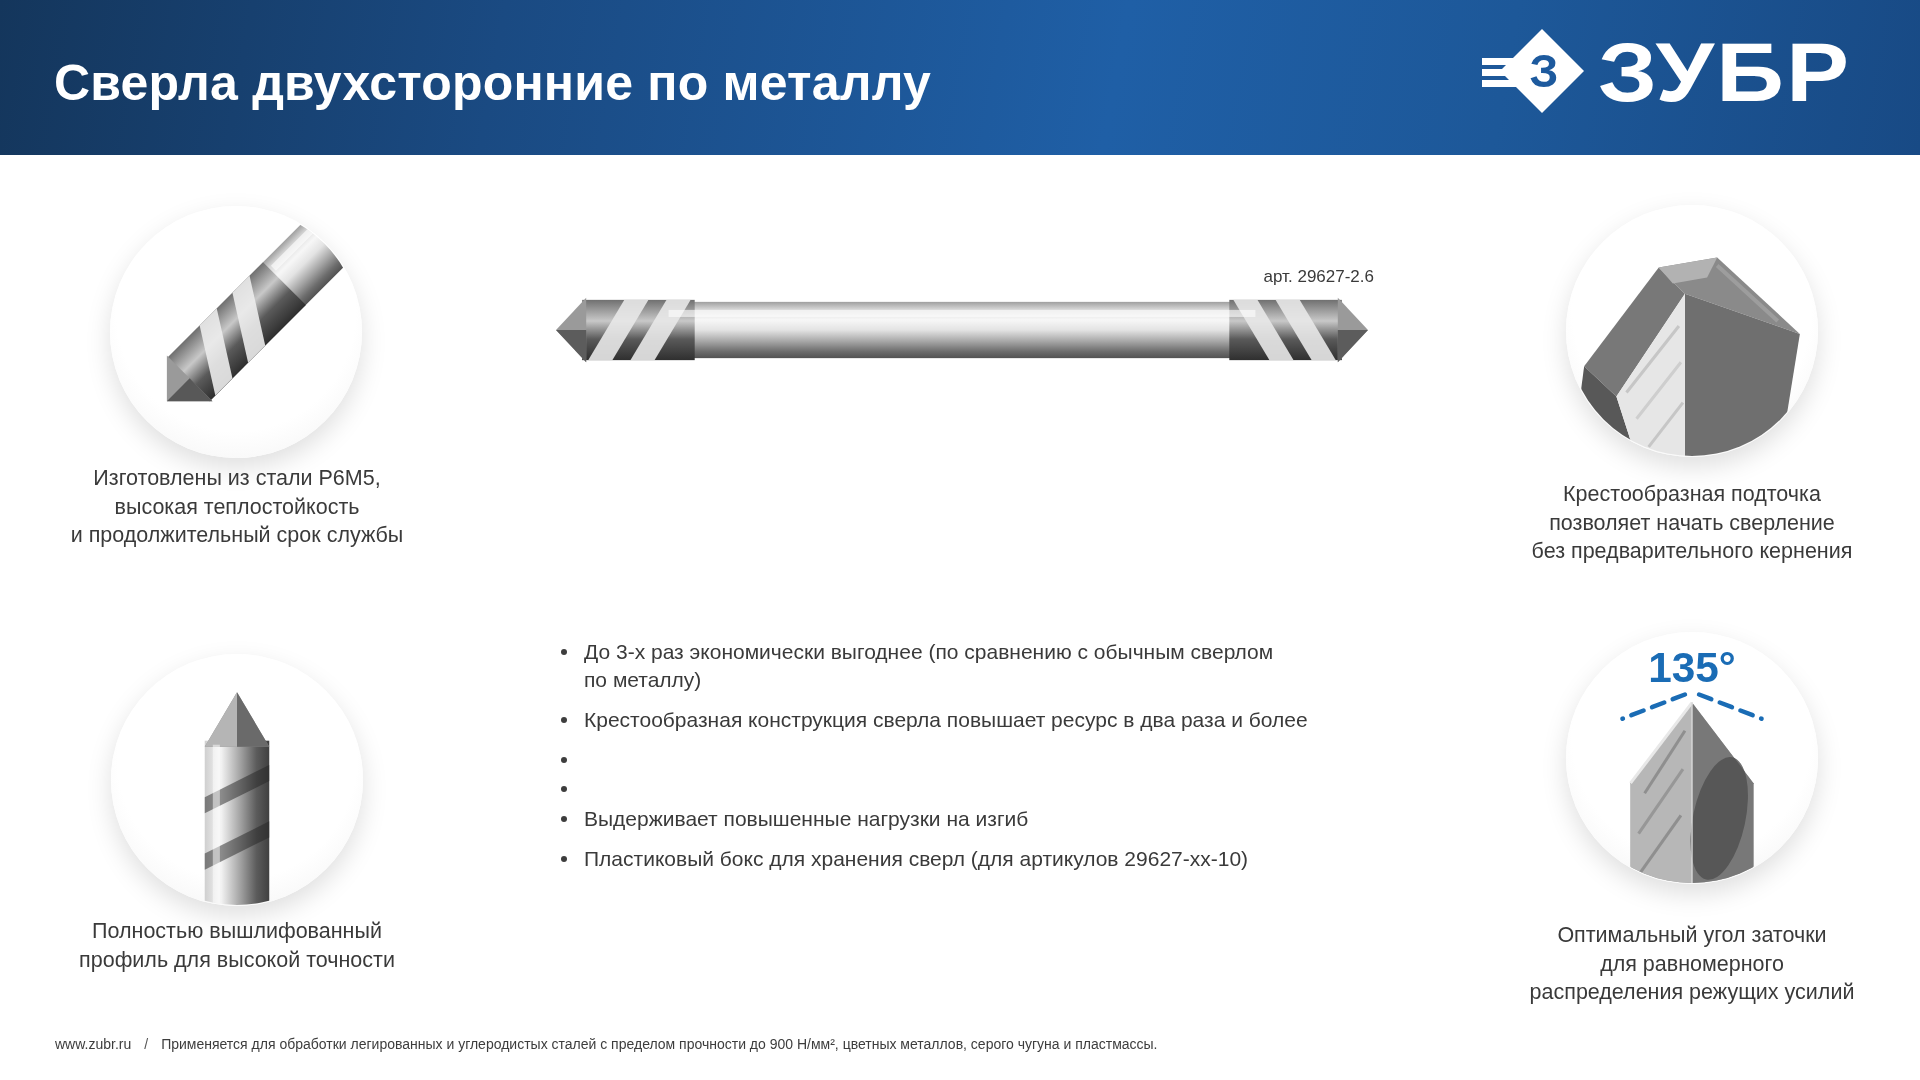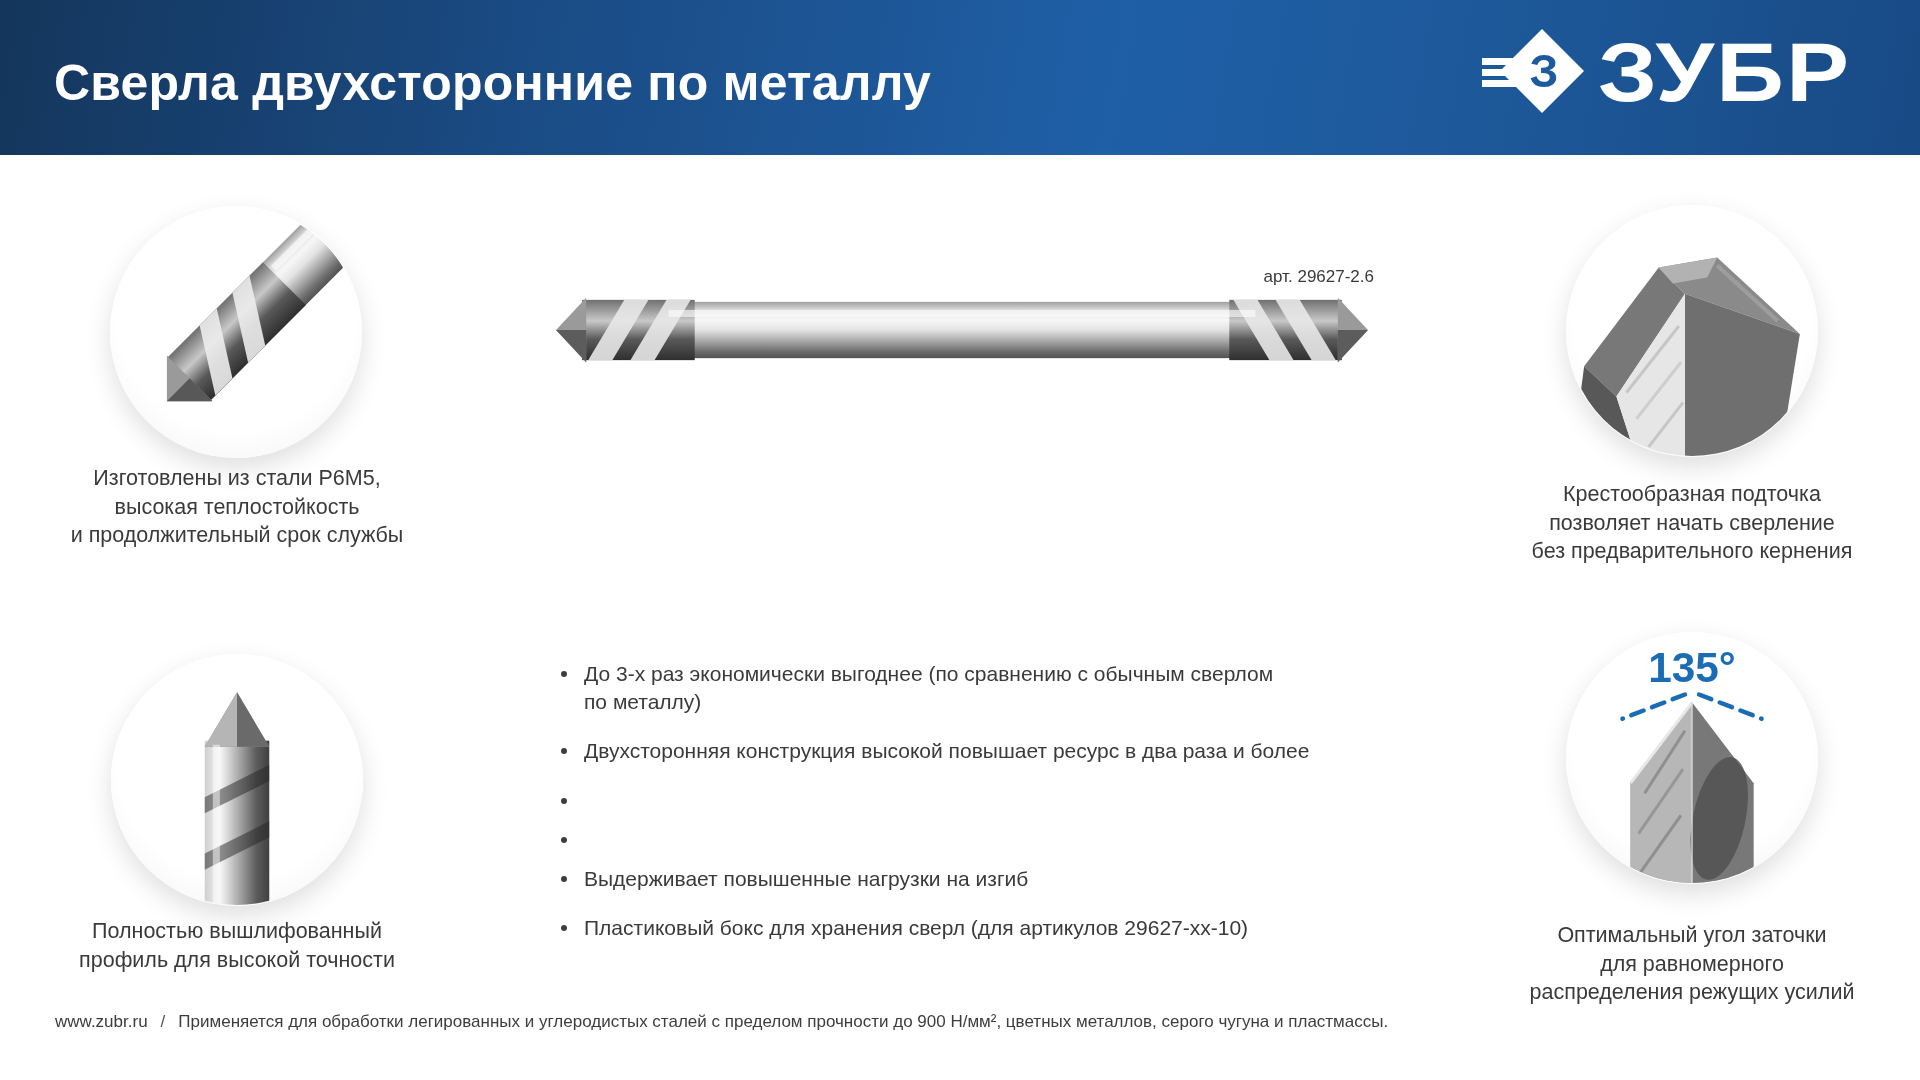--- a/index.html
+++ b/index.html
@@ -55,33 +55,33 @@
 
   
   .hero-art {
     position: absolute; left: 1090px; top: 267px; width: 284px;
     text-align: right; font-size: 17px; color: #3a3a3a;
   }
   .hero-drill { position: absolute; left: 550px; top: 284px; }
 
   
   .features { position: absolute; left: 558px; top: 638px; width: 840px; list-style: none; }
-  .features li { display: flex; margin-bottom: 12.5px; margin-top: 22px; }
+  .features li { display: flex; margin-bottom: 12.5px; }
   .features .dot {
     flex: 0 0 auto; width: 6px; height: 6px; border-radius: 50%;
     background: #3d3d3d; margin: 11px 17px 0 3px;
   }
   .features .txt {
     font-size: 21px; line-height: 27.5px; color: #3a3a3a; white-space: pre-line;
   }
 
   
   .footer {
-    position: absolute; left: 55px; top: 1012px; width: 1830px;
-    font-size: 17px; color: #3d3d3d; white-space: nowrap;
+    position: absolute; left: 55px; top: 1036px; width: 1830px;
+    font-size: 14px; color: #3d3d3d; white-space: nowrap;
   }
   .footer .divider { margin: 0 13px; color: #555; }
 </style>
 </head>
 <body>
 
 <div class="page">
 
   <header class="header">
     <h1 class="title">Сверла двухсторонние по металлу</h1>
@@ -197,21 +197,21 @@
   </svg>
 
   <ul class="features">
     <li>
       <span class="dot"></span>
       <span class="txt">До 3-х раз экономически выгоднее (по сравнению с обычным сверлом
 по металлу)</span>
     </li>
     <li>
       <span class="dot"></span>
-      <span class="txt">Двухсторонняя конструкция высокой повышает ресурс в два раза и более</span>
+      <span class="txt">Крестообразная конструкция сверла повышает ресурс в два раза и более</span>
     </li>
     <li>
       <span class="dot"></span>
     </li>
     <li>
       <span class="dot"></span>
     </li>
     <li>
       <span class="dot"></span>
       <span class="txt">Выдерживает повышенные нагрузки на изгиб</span>

